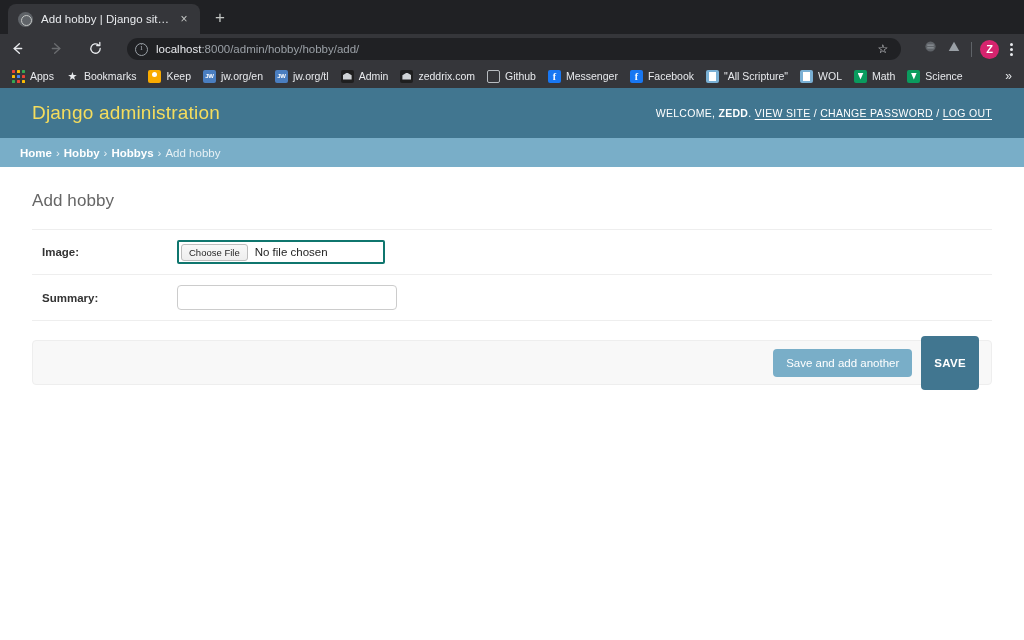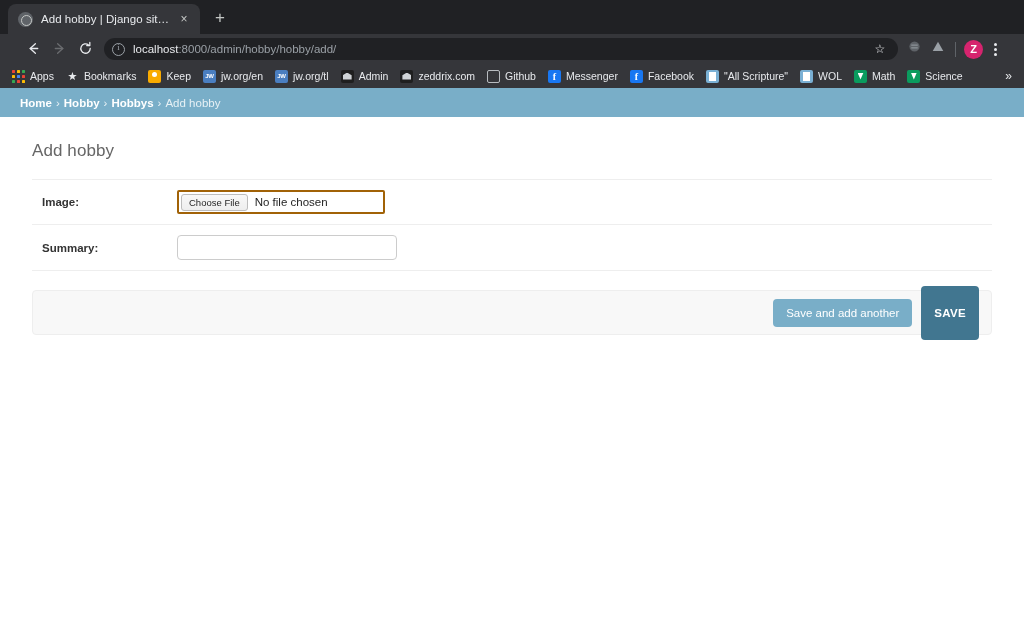--- a/index.html
+++ b/index.html
@@ -77,21 +77,22 @@
     text-align: center;
     border-radius: 50%;
   }
 
   
   .toolbar {
     height: 30px;
     background: #35363a;
     display: flex;
     align-items: center;
-    padding: 0 20px;
+    padding: 0 4px;
+    gap: 13px;
   }
   .nav-btn {
     width: 26px; height: 26px;
     color: #e8eaed;
     font-size: 15px;
     line-height: 26px;
     text-align: center;
     border-radius: 50%;
     flex: 0 0 auto;
   }
@@ -290,21 +291,21 @@
     flex: 0 0 auto;
     font-size: 11.5px;
     font-weight: bold;
     color: #333;
     padding-left: 10px;
   }
 
   .file-field {
     width: 208px;
     height: 24px;
-    border: 2px solid #a16207;
+    border: 2px solid #0f766e;
     border-radius: 2px;
     background: #fff;
     display: flex;
     align-items: center;
     padding: 0 2px;
   }
   .choose-btn {
     font-size: 9.5px;
     color: #1f1f1f;
     background: linear-gradient(#f8f8f8, #eeeeee);
@@ -509,20 +510,32 @@
       <span class="bmico ico-green"></span>
       <span>Science</span>
     </div>
 
     <div class="bm-overflow">»</div>
   </div>
 </div>
 
 <div class="page">
 
+  <div class="dj-header">
+    <div class="dj-brand">Django administration</div>
+    <div class="dj-userlinks">
+      <span>WELCOME,</span>
+      <strong>ZEDD</strong><span>.</span>
+      <a href="#">VIEW SITE</a>
+      <span>/</span>
+      <a href="#">CHANGE PASSWORD</a>
+      <span>/</span>
+      <a href="#">LOG OUT</a>
+    </div>
+  </div>
 
   <div class="dj-breadcrumbs">
     <a href="#">Home</a>
     <span class="sep">›</span>
     <a href="#">Hobby</a>
     <span class="sep">›</span>
     <a href="#">Hobbys</a>
     <span class="sep">›</span>
     <span class="current">Add hobby</span>
   </div>

